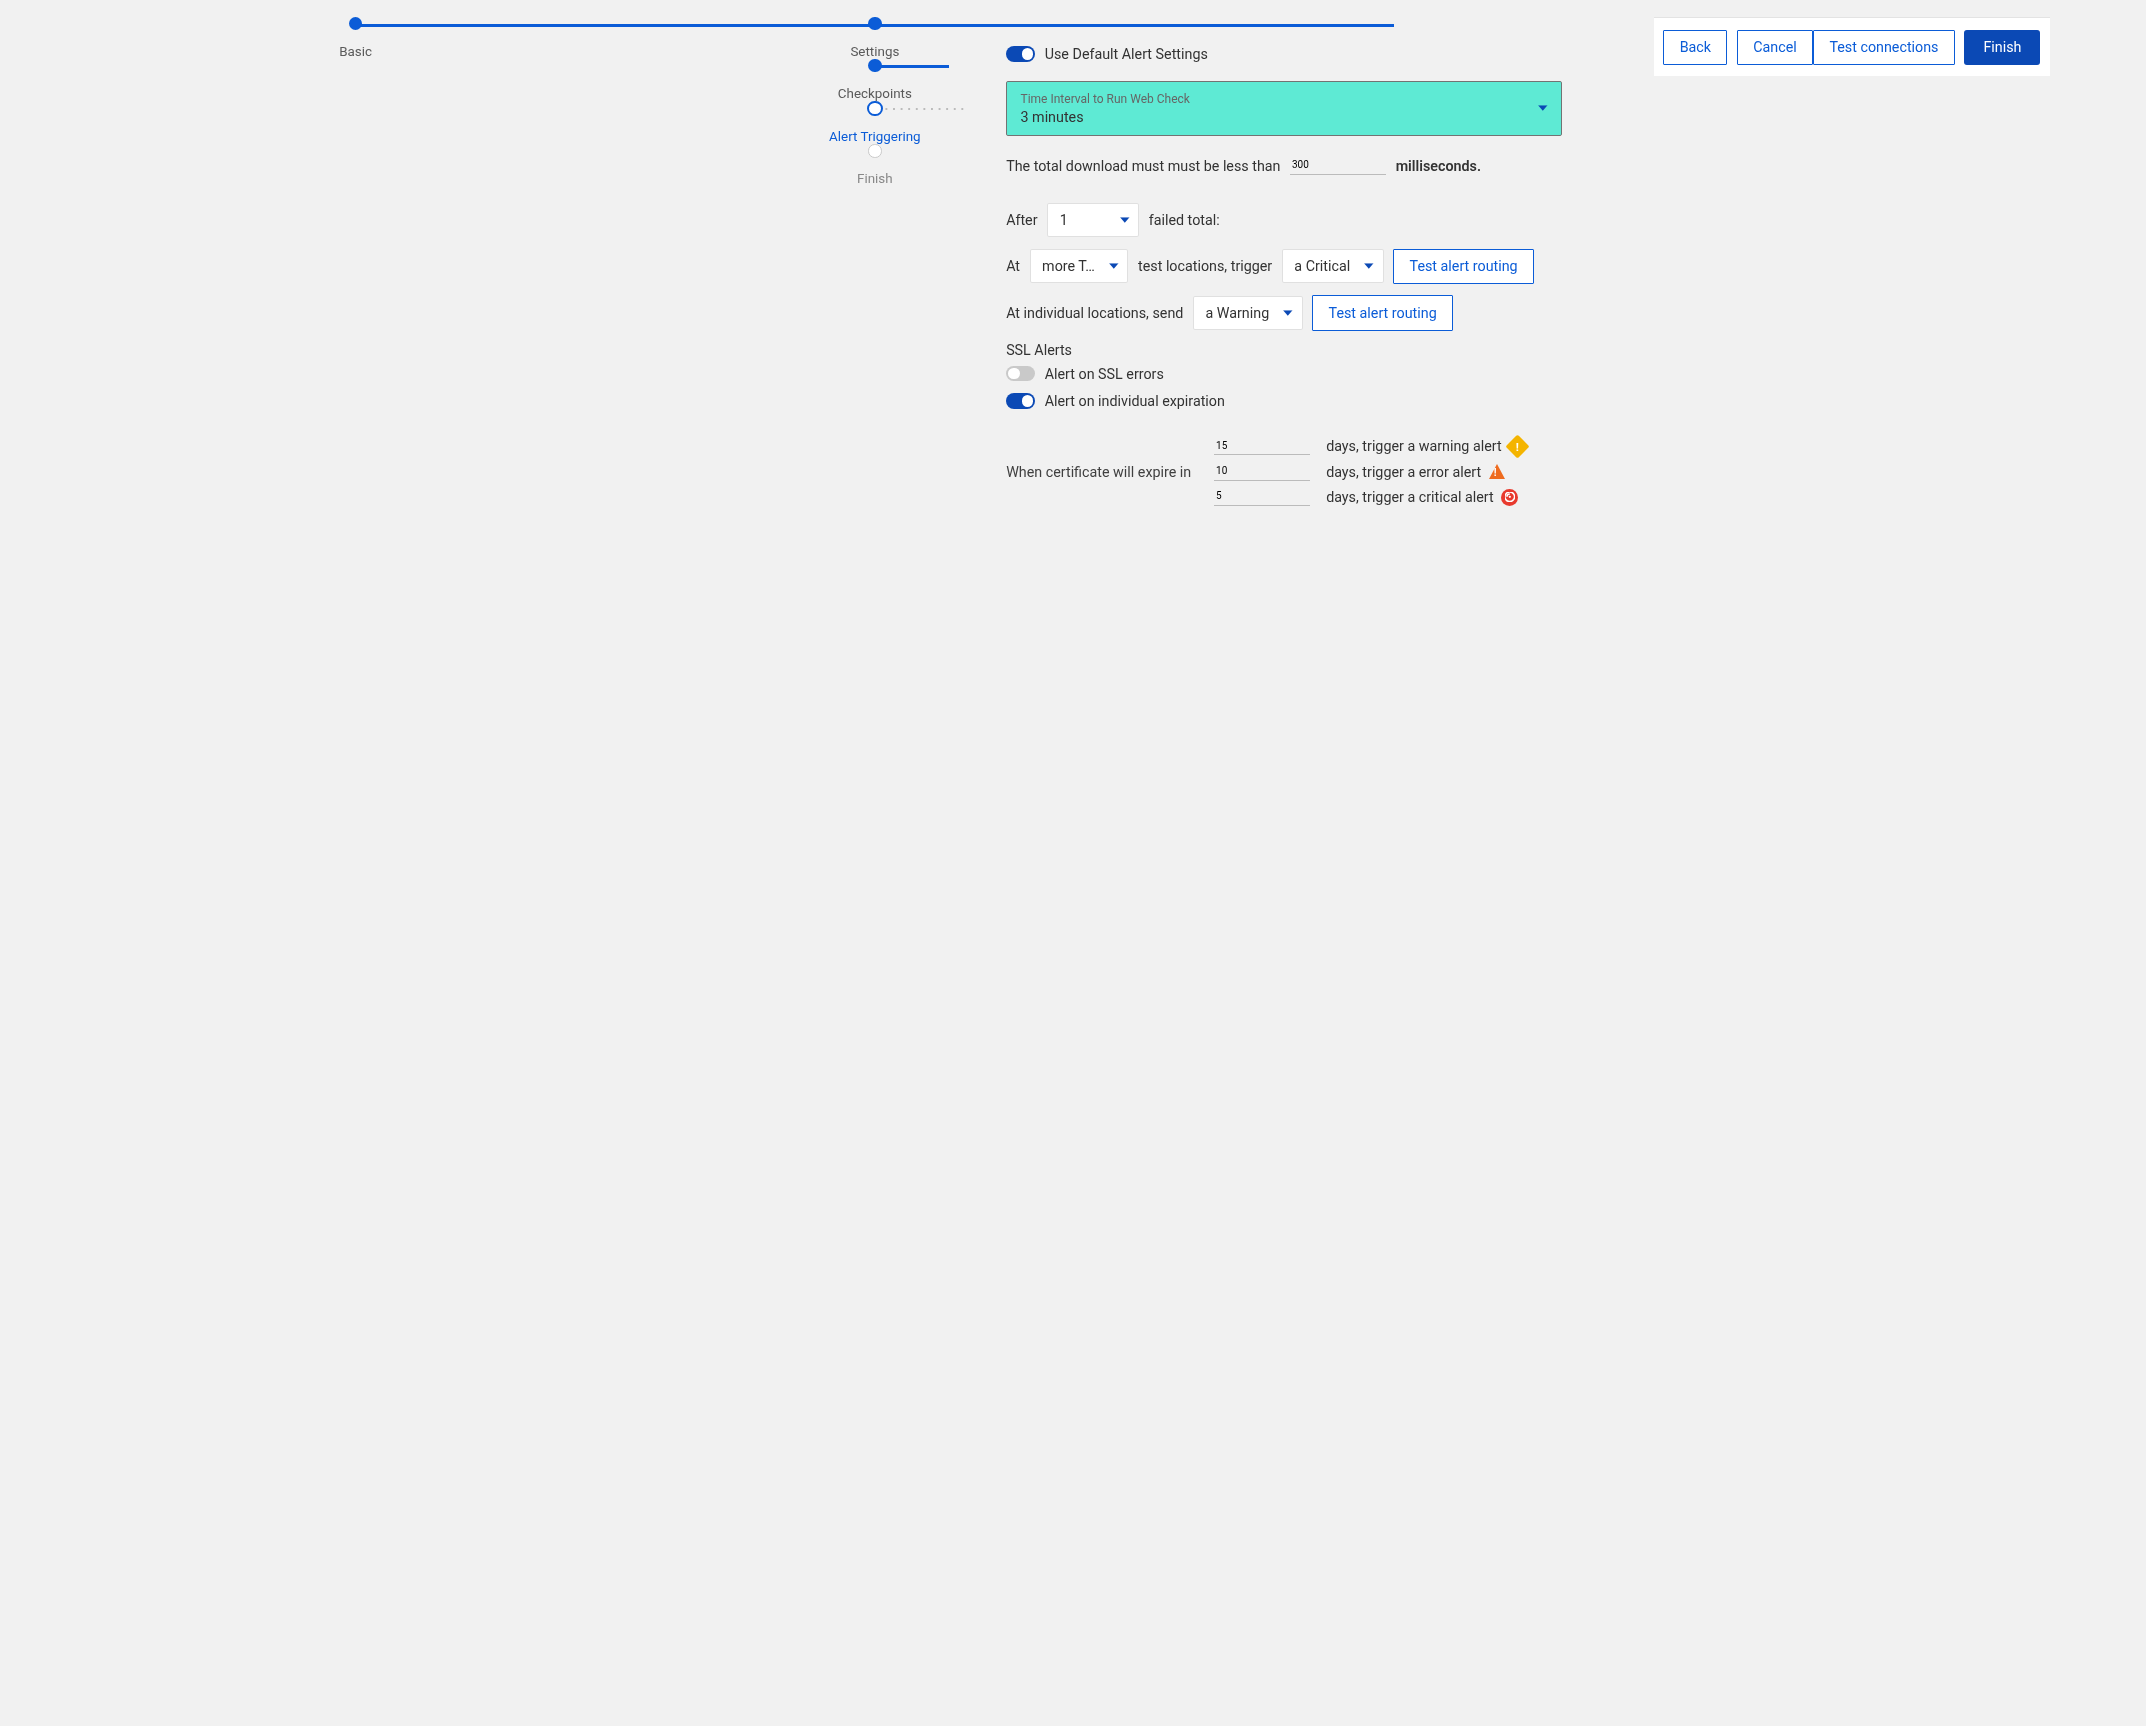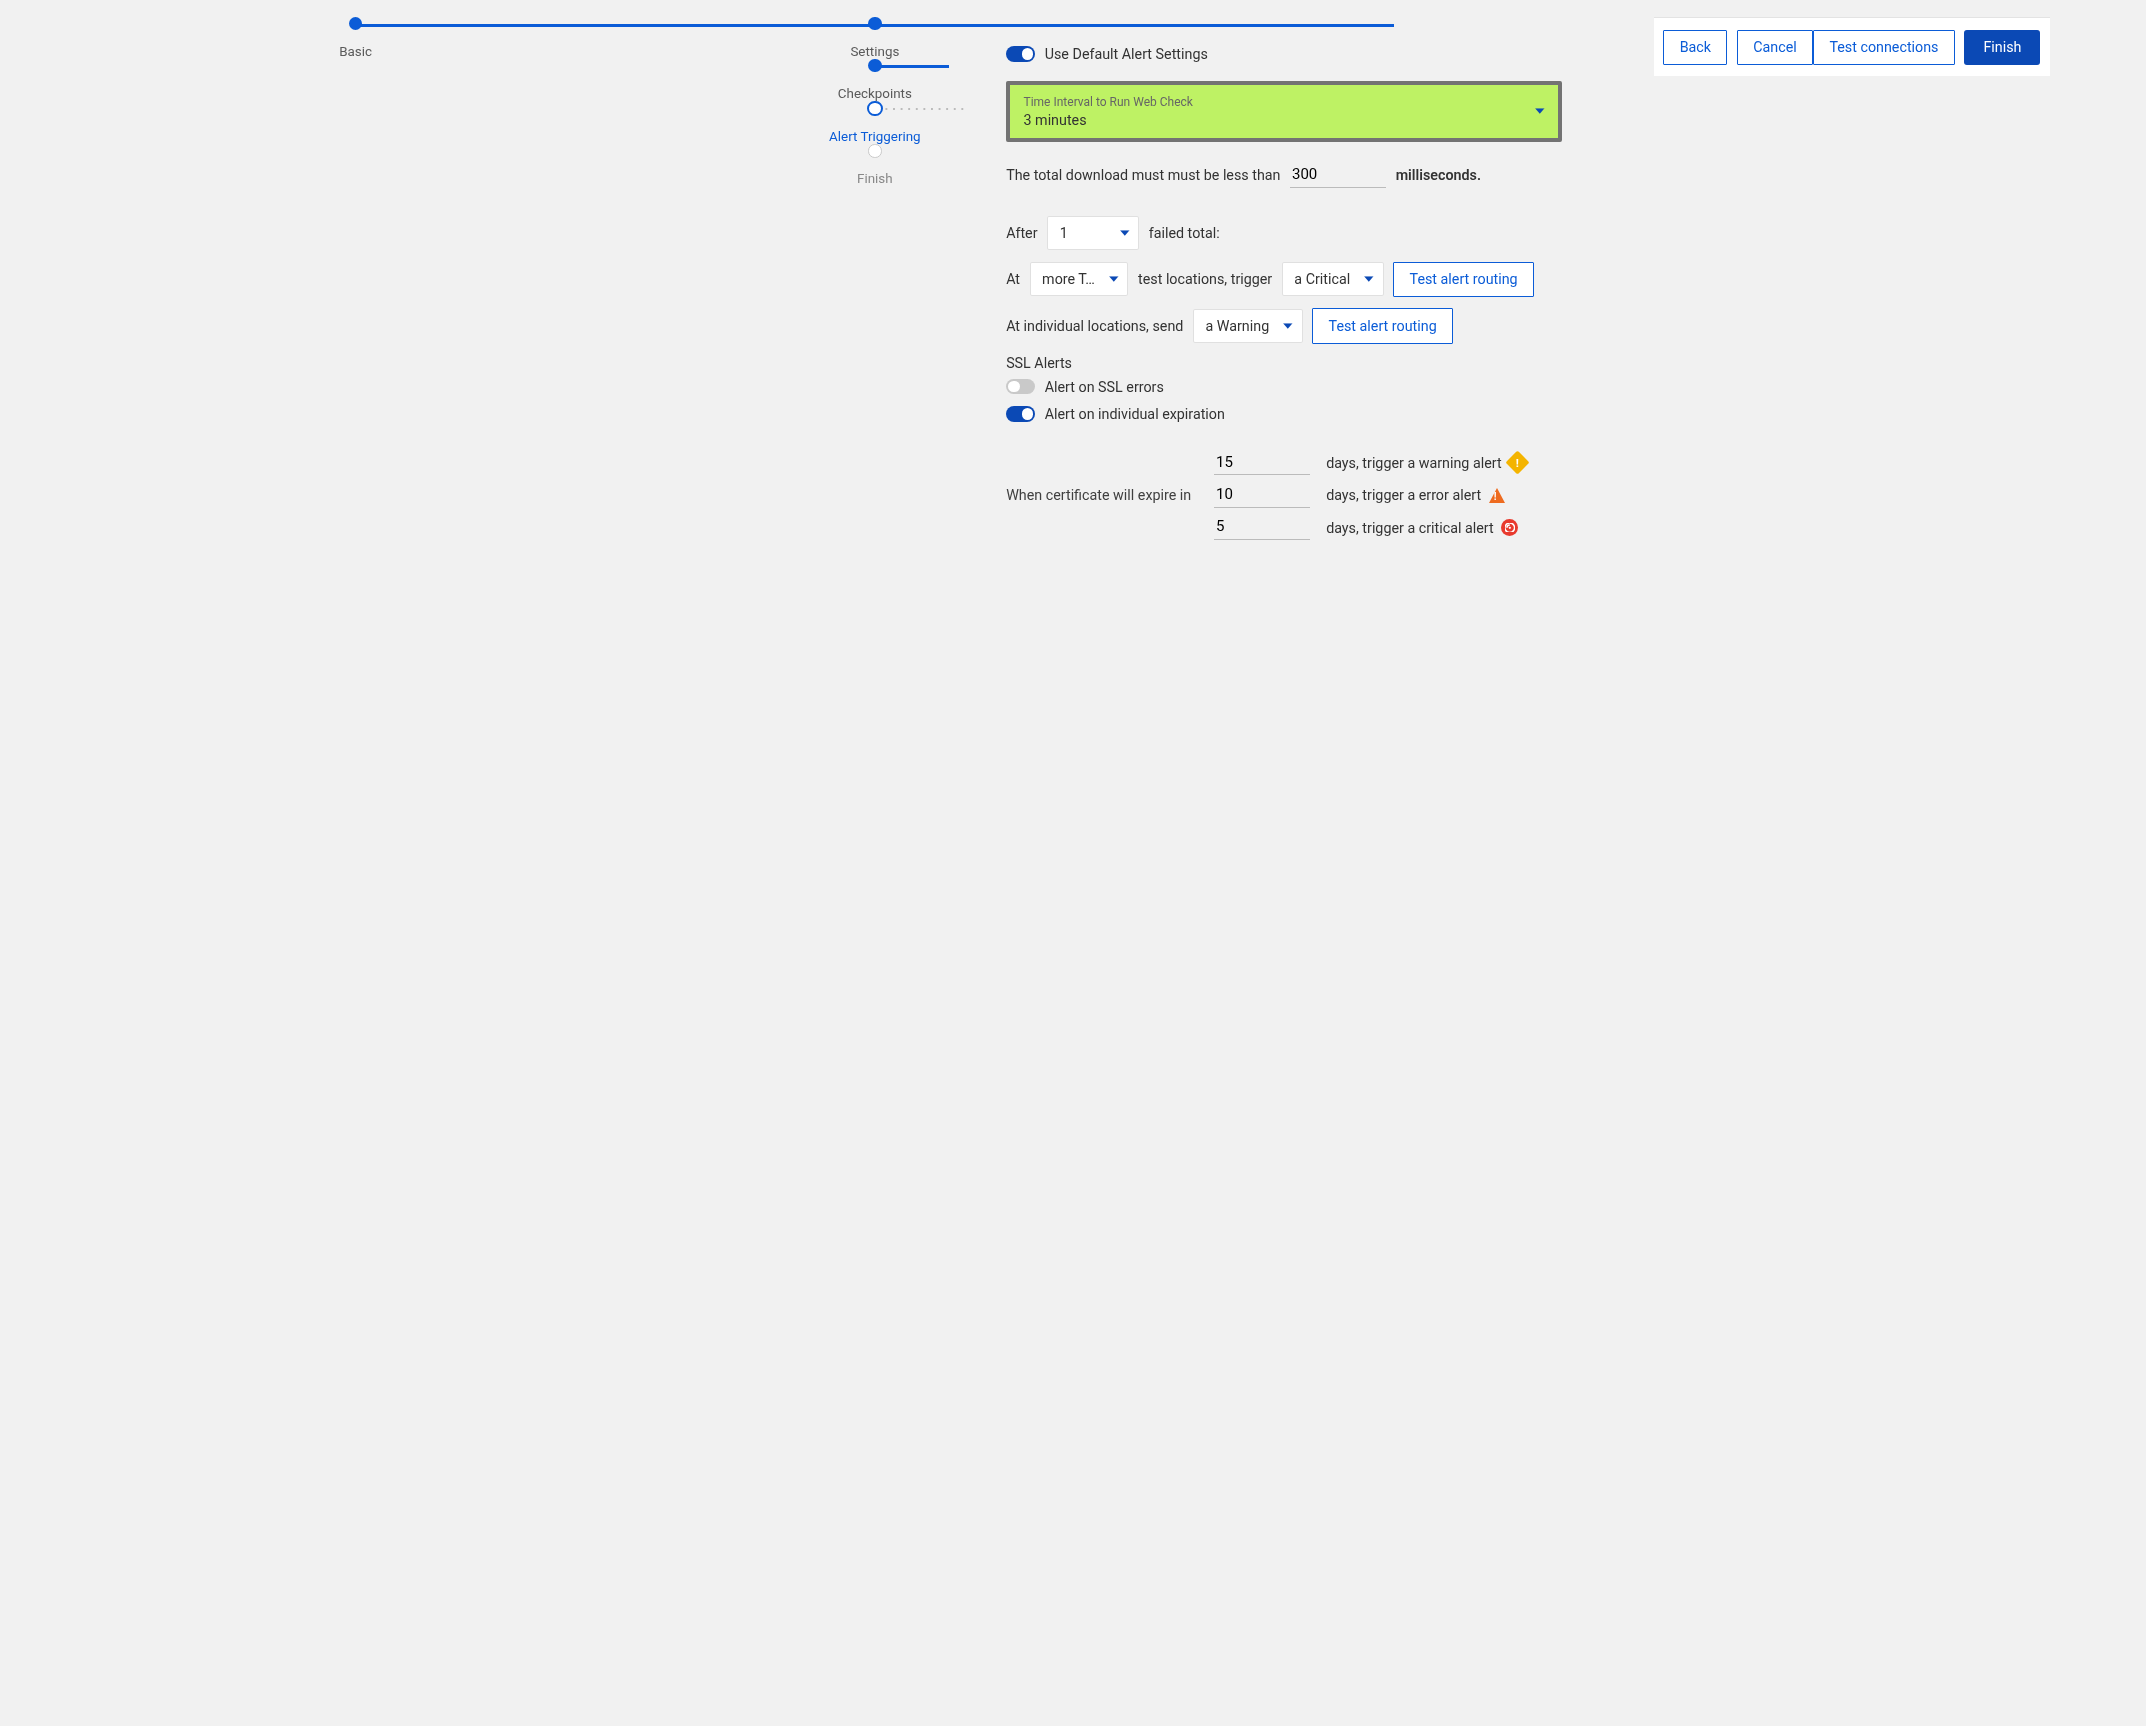--- a/index.html
+++ b/index.html
@@ -105,22 +105,22 @@
     width: 11.5px;
     height: 11.5px;
     border-radius: 50%;
     background: #fff;
   }
   .toggle.on .toggle-knob { right: 1.9px; }
   .toggle.off .toggle-knob { left: 1.9px; }
   .toggle-label { font-size: 14.3px; color: #333; }
 
   .select-card {
-    background: #bef264;
-    border: 4px solid #737373;
+    background: #5eead4;
+    border: 1px solid #737373;
     border-radius: 1.9px;
     padding: 9.6px 13.4px 9.6px 13.4px;
     margin: 19px 0 21px 0;
     position: relative;
     width: 556px;
   }
   .select-card .mini-label {
     font-size: 12px;
     color: #666;
     margin-bottom: 3.8px;
@@ -135,21 +135,21 @@
     top: 50%;
     transform: translateY(-50%);
   }
   .caret-down svg, .caret-svg svg { display: block; }
 
   .text-line { color: #333; font-size: 14.3px; }
   .underline-input {
     border: none;
     border-bottom: 1px solid #bbb;
     background: transparent;
-    font-size: 15px;
+    font-size: 10px;
     width: 96px;
     padding: 1.9px 1.9px 3.8px 1.9px;
     font-family: inherit;
   }
   .bold { font-weight: 600; }
 
   .mini-select {
     background: #fff;
     border: 1px solid #e0e0e0;
     border-radius: 1.9px;

